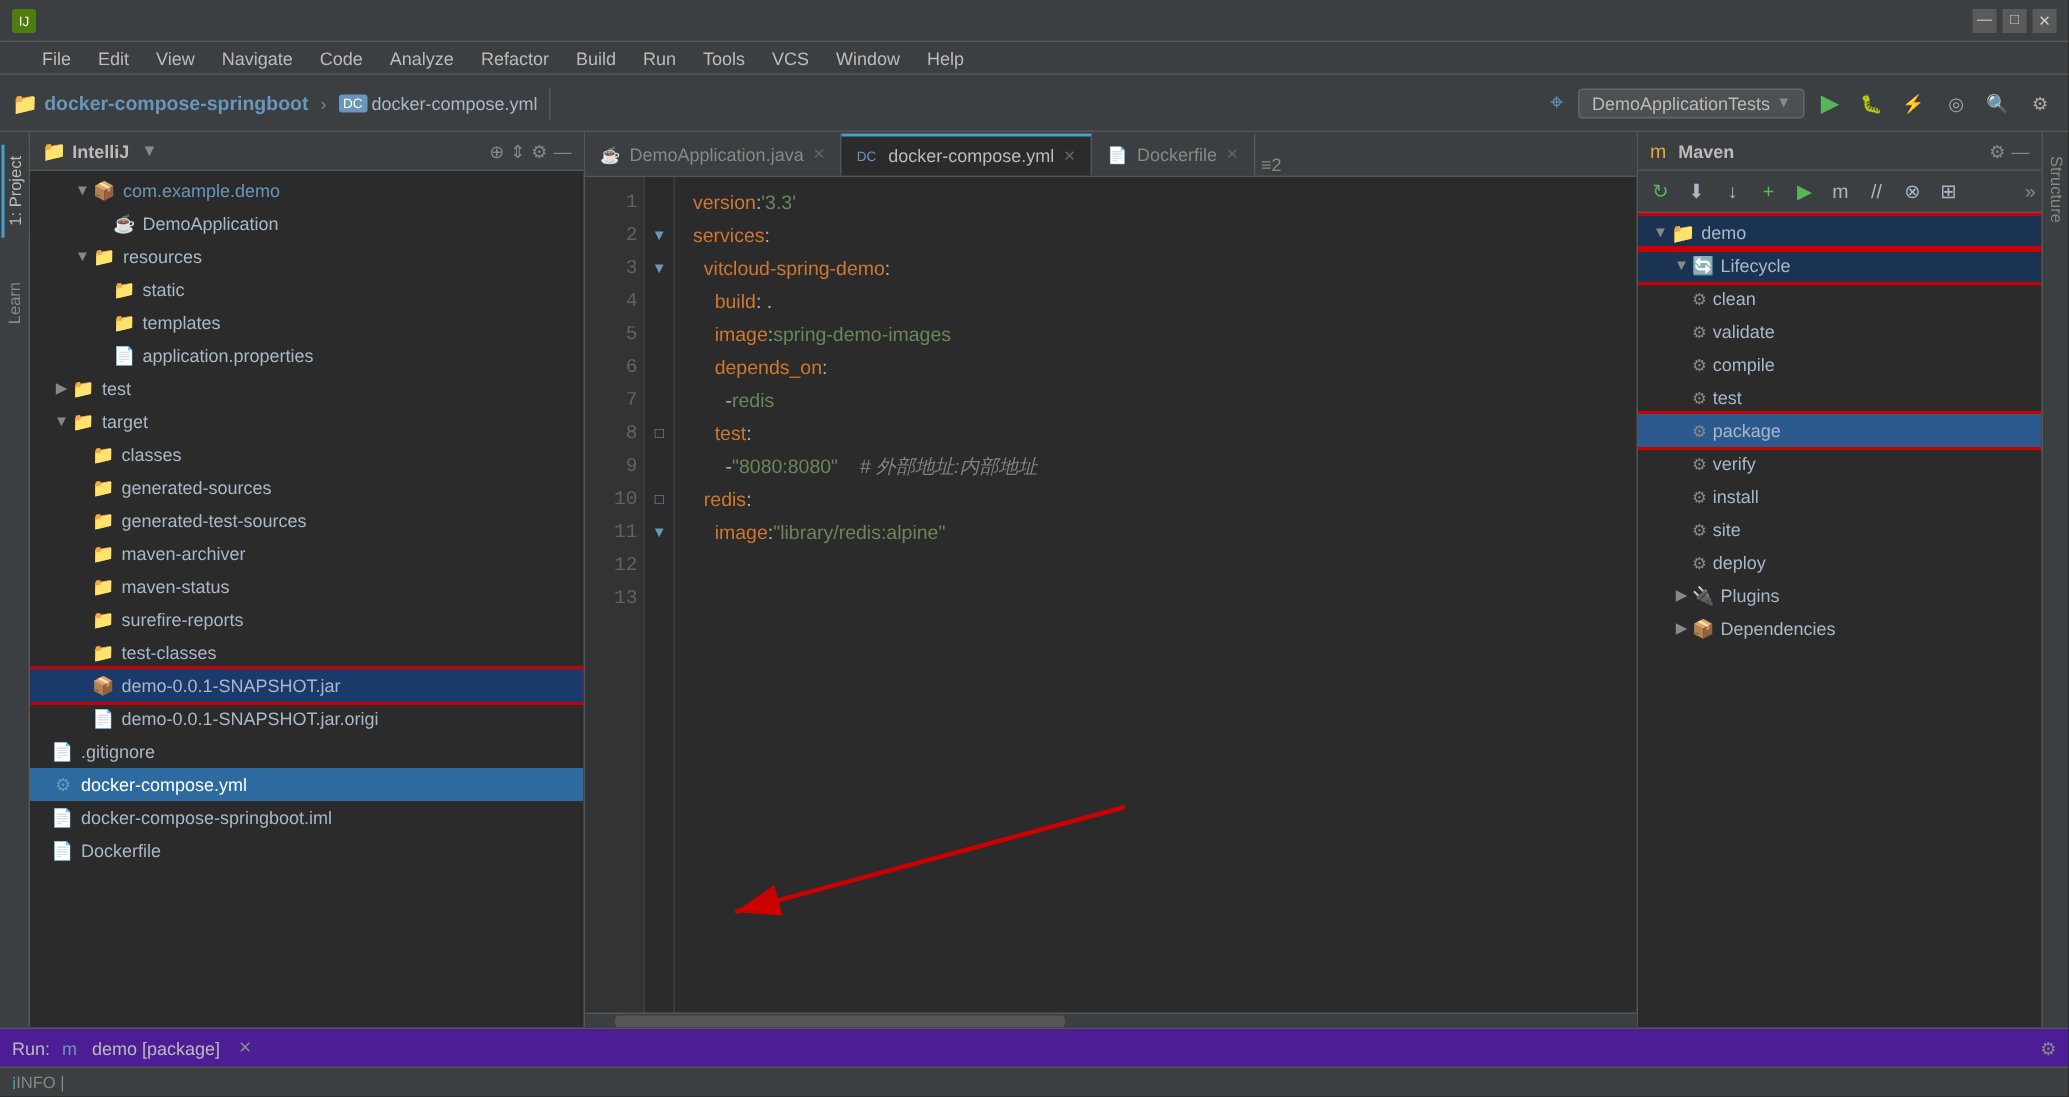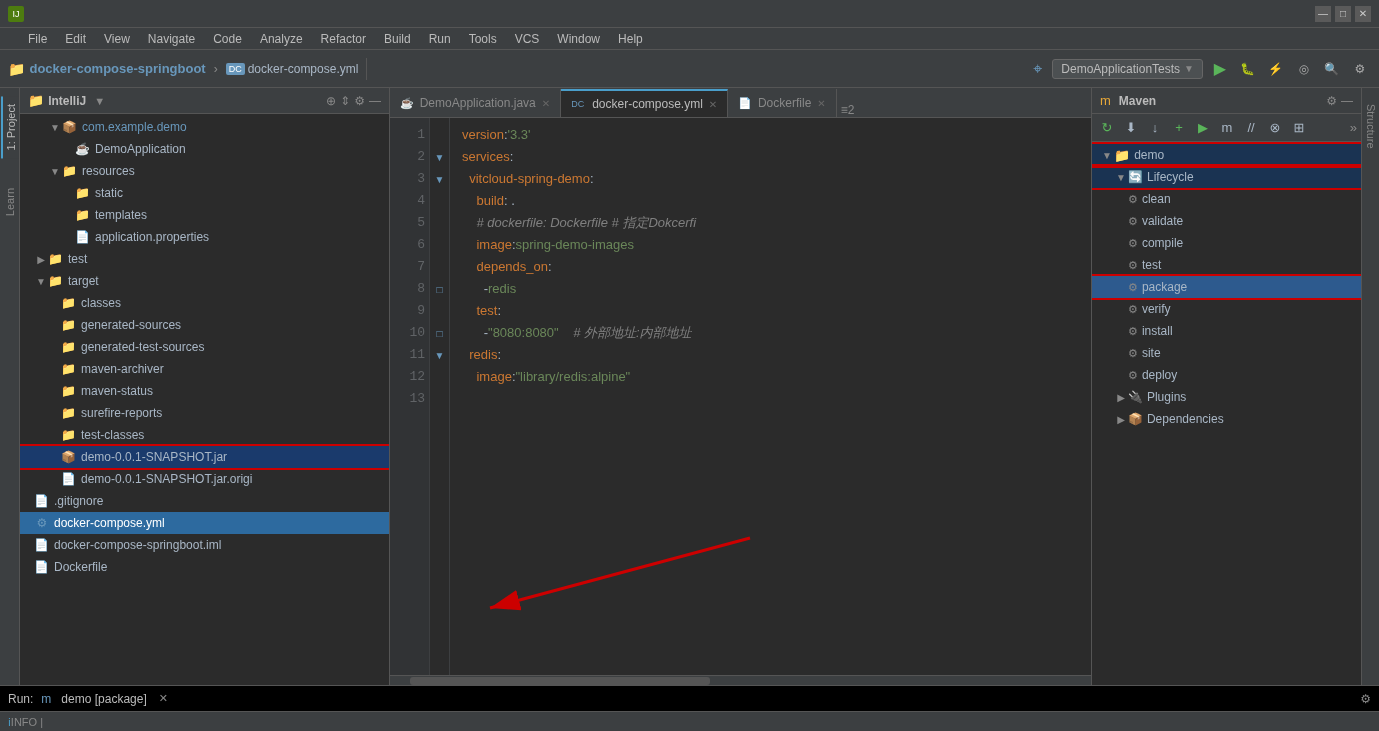--- a/index.html
+++ b/index.html
@@ -272,21 +272,21 @@
       white-space: nowrap;
     }
     .maven-item.selected { background: #2d5a8e; }
     .maven-gear { color: #888; margin-right: 4px; font-size: 11px; }
     .maven-label { font-size: 12px; }
     .maven-expand { width: 14px; display: inline-flex; align-items: center; justify-content: center; color: #888; font-size: 10px; }
 
     
     #bottom-bar {
       height: 26px;
-      background: #000000;
+      background: #4c1d95;
       border-top: 1px solid #555;
       display: flex;
       align-items: center;
       padding: 0 8px;
       gap: 8px;
     }
 
     #status-bar {
       height: 20px;
       background: #3c3f41;
@@ -595,24 +595,20 @@
               <span class="kw-key">vitcloud-spring-demo</span>
               <span>:</span>
           </div>
 
           <div class="code-line">
             <span>&nbsp;&nbsp;&nbsp;&nbsp;</span>
               <span class="kw-key">build</span>
               <span>: .</span>
           </div>
 
-          <div class="code-line">
-            <span>&nbsp;&nbsp;&nbsp;&nbsp;</span>
-              <span class="kw-comment"># dockerfile: Dockerfile  # 指定Dokcerfi</span>
-          </div>
 
           <div class="code-line">
             <span>&nbsp;&nbsp;&nbsp;&nbsp;</span>
               <span class="kw-key">image</span>
               <span>: </span>
               <span class="kw-string">spring-demo-images</span>
           </div>
 
           <div class="code-line">
             <span>&nbsp;&nbsp;&nbsp;&nbsp;</span>

